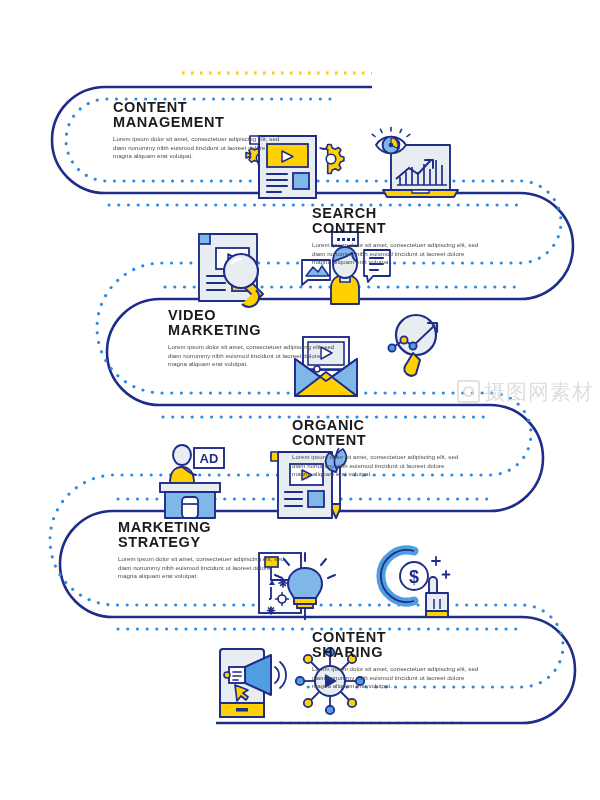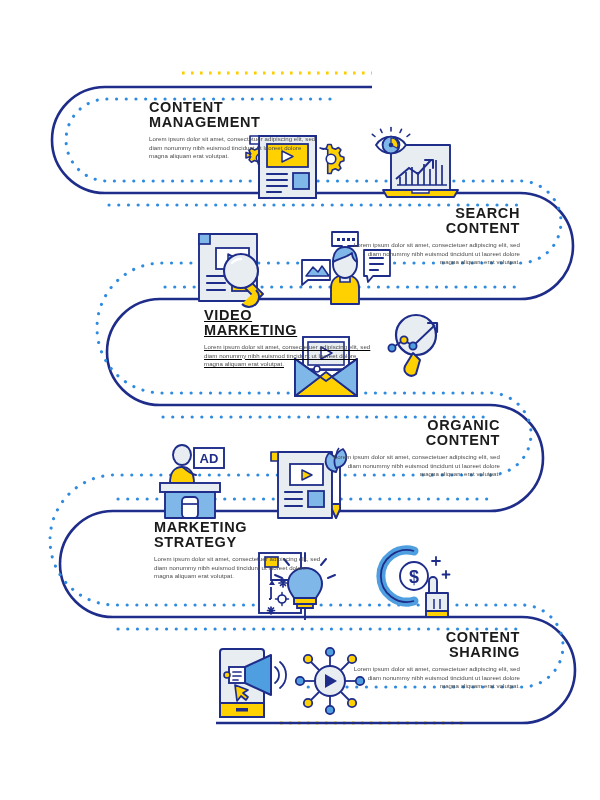--- a/index.html
+++ b/index.html
@@ -2,41 +2,41 @@
 <html><head>
 <meta charset="utf-8">
 <style>
   html,body{margin:0;padding:0;background:#ffffff;}
   body{width:600px;height:800px;overflow:hidden;
        font-family:"Liberation Sans", sans-serif;
        -webkit-font-smoothing:antialiased;}
   #stage{position:relative;width:600px;height:800px;background:#fff;}
   #snake{position:absolute;left:0;top:0;width:600px;height:800px;}
 
-  .step-text{position:absolute;width:172px;margin-left:36px;}
+  .step-text{position:absolute;width:172px;}
   .step-title{
     font-family:"Liberation Sans", sans-serif;
     font-weight:bold;
     font-size:14.5px;
     line-height:15px;
     letter-spacing:0.6px;
     color:#1b1b1b;
     margin:0 0 5px 0;
     white-space:pre-line;
   }
   .step-body{
     font-family:"Liberation Sans", sans-serif;
     font-size:6.1px;
     line-height:8.6px;
     letter-spacing:0.05px;
     color:#4a4a4a;
     margin:0;
   }
   .align-left{text-align:left;}
-  .align-right{text-align:right;}
+  .align-right{text-align:left;}
   .wm{position:absolute;right:6px;top:378px;
       font-family:"Liberation Sans", sans-serif;
       font-size:21px;color:#d9d9d9;letter-spacing:1px;
       opacity:.85;user-select:none;}
   .wm .wmlogo{display:inline-block;width:19px;height:19px;
       border:2px solid #dcdcdc;border-radius:3px;margin-right:4px;
       vertical-align:-4px;position:relative;}
   .wm .wmlogo:after{content:"";position:absolute;left:4px;top:4px;
       width:7px;height:7px;border:2px solid #dcdcdc;border-radius:50%;}
 </style>
@@ -374,21 +374,21 @@
 MANAGEMENT</p>
     <p class="step-body">Lorem ipsum dolor sit amet, consectetuer adipiscing elit, sed diam nonummy nibh euismod tincidunt ut laoreet dolore magna aliquam erat volutpat.</p>
   </div>
 
   <div class="step-text align-right" style="left:312px;top:206px;">
     <p class="step-title">SEARCH
 CONTENT</p>
     <p class="step-body">Lorem ipsum dolor sit amet, consectetuer adipiscing elit, sed diam nonummy nibh euismod tincidunt ut laoreet dolore magna aliquam erat volutpat.</p>
   </div>
 
-  <div class="step-text align-left" style="left:168px;top:308px;text-decoration:underline;">
+  <div class="step-text align-left" style="left:168px;top:308px;">
     <p class="step-title">VIDEO
 MARKETING</p>
     <p class="step-body">Lorem ipsum dolor sit amet, consectetuer adipiscing elit, sed diam nonummy nibh euismod tincidunt ut laoreet dolore magna aliquam erat volutpat.</p>
   </div>
 
   <div class="step-text align-right" style="left:292px;top:418px;">
     <p class="step-title">ORGANIC
 CONTENT</p>
     <p class="step-body">Lorem ipsum dolor sit amet, consectetuer adipiscing elit, sed diam nonummy nibh euismod tincidunt ut laoreet dolore magna aliquam erat volutpat.</p>
   </div>
@@ -398,14 +398,17 @@
 STRATEGY</p>
     <p class="step-body">Lorem ipsum dolor sit amet, consectetuer adipiscing elit, sed diam nonummy nibh euismod tincidunt ut laoreet dolore magna aliquam erat volutpat.</p>
   </div>
 
   <div class="step-text align-right" style="left:312px;top:630px;">
     <p class="step-title">CONTENT
 SHARING</p>
     <p class="step-body">Lorem ipsum dolor sit amet, consectetuer adipiscing elit, sed diam nonummy nibh euismod tincidunt ut laoreet dolore magna aliquam erat volutpat.</p>
   </div>
 
+  <div class="wm">
+    <span class="wmlogo"></span><span>摄图网素材</span>
+  </div>
 
 </div>
 
 </body></html>

